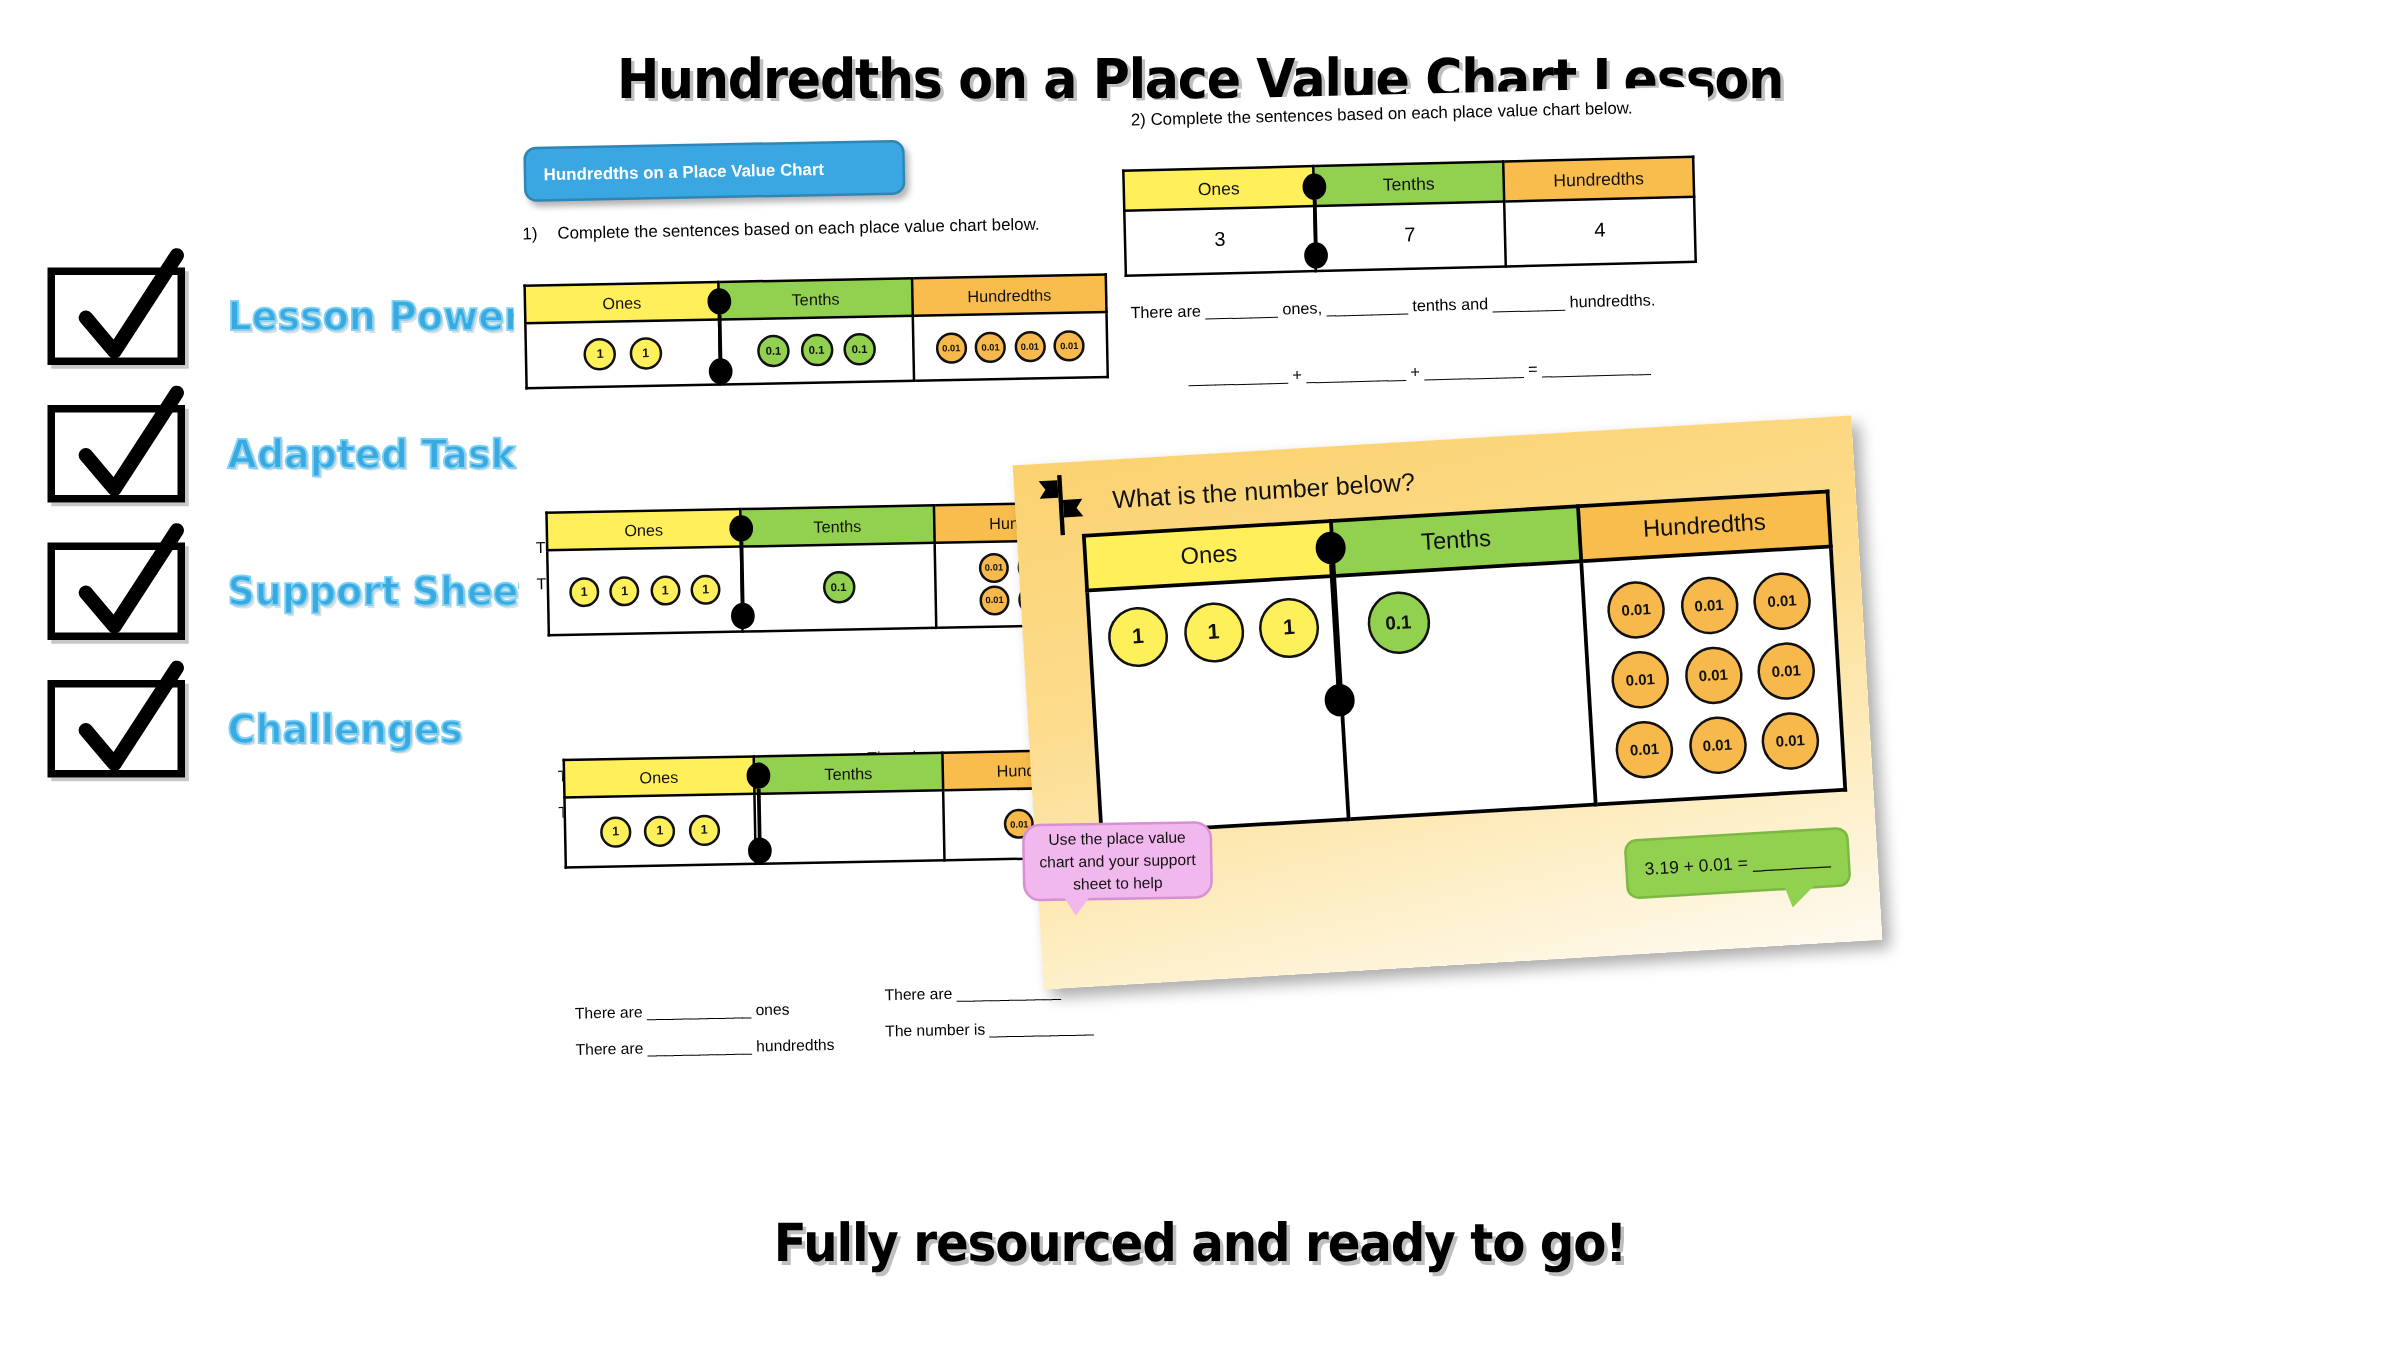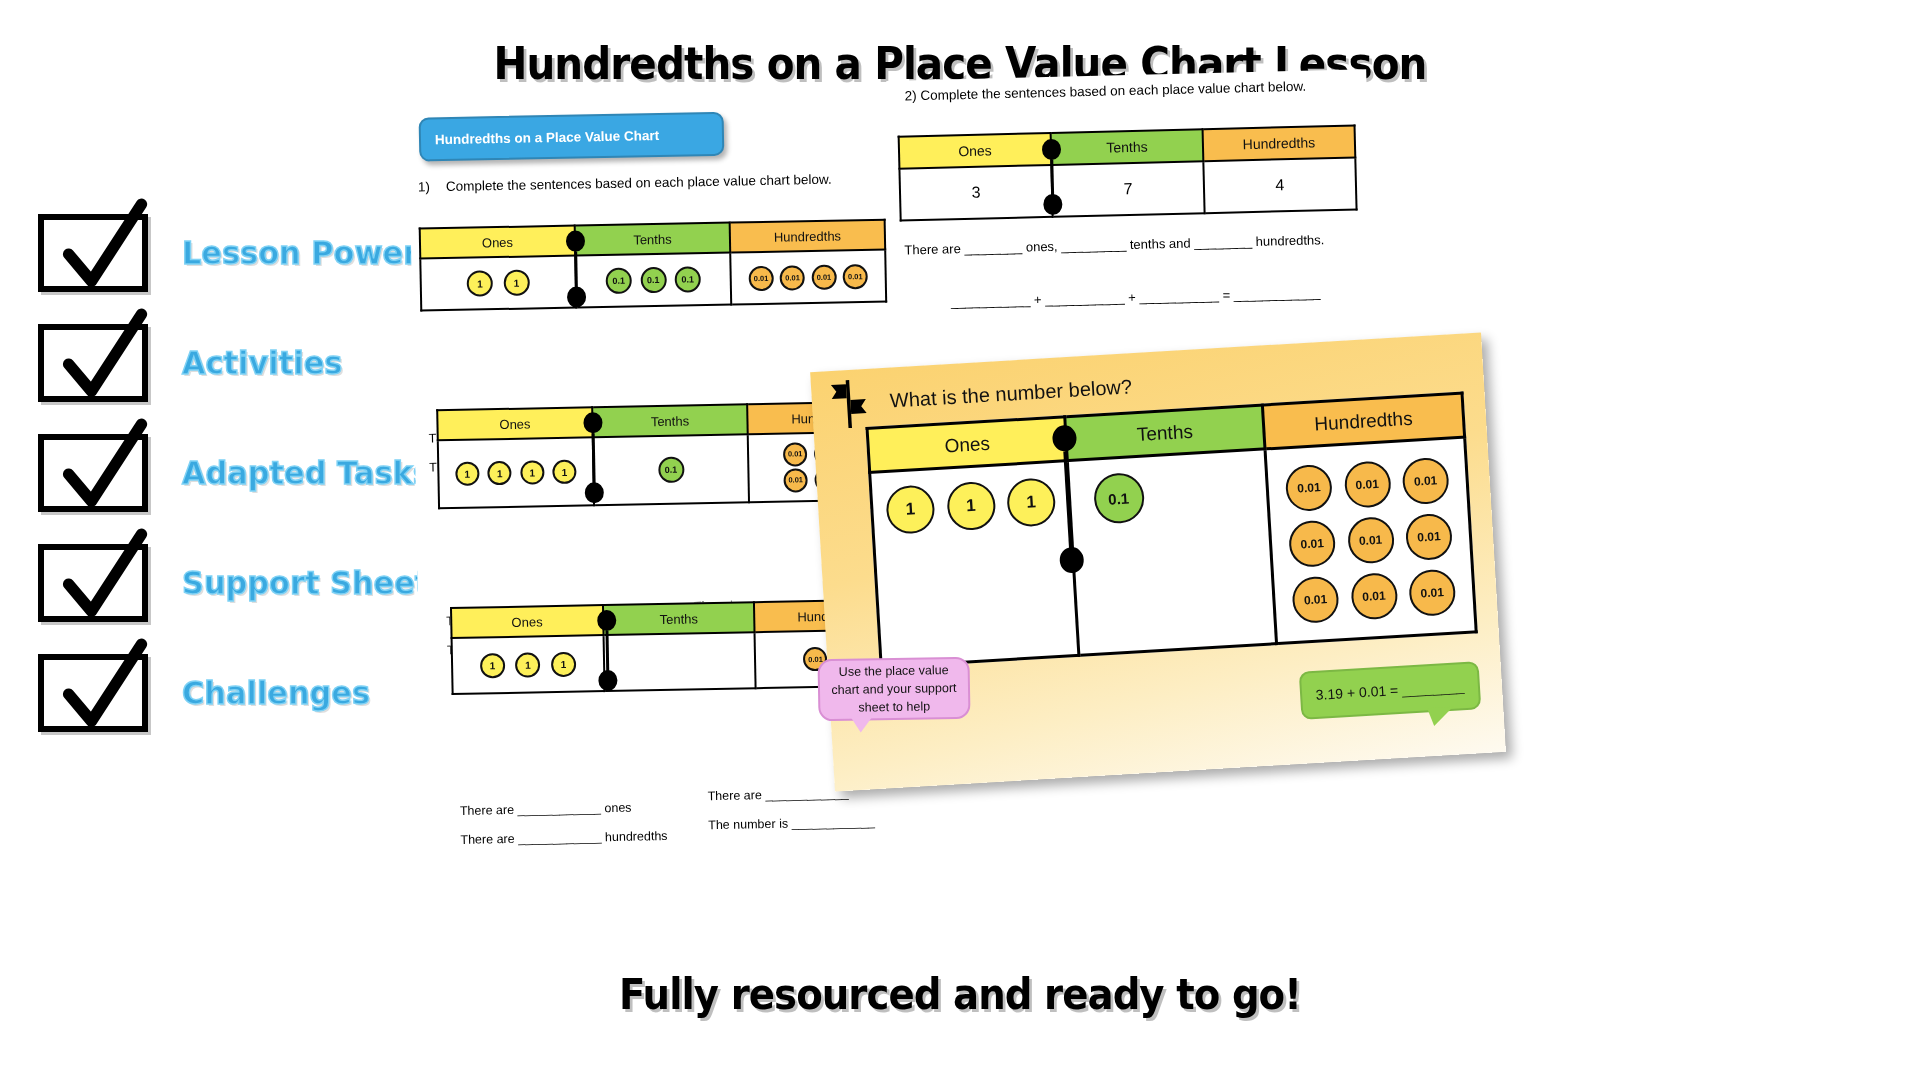--- a/index.html
+++ b/index.html
@@ -118,28 +118,20 @@
   <div class="check-row">
     <div class="checkbox">
       <svg class="tick" viewBox="0 0 100 100">
         <path d="M16 54 L38 80 L86 6" stroke="#000" stroke-width="11" fill="none" stroke-linecap="round" stroke-linejoin="round"></path>
       </svg>
     </div>
     <div class="check-label">Lesson PowerPoint</div>
   </div>
 
 
-  <div class="check-row">
-    <div class="checkbox">
-      <svg class="tick" viewBox="0 0 100 100">
-        <path d="M16 54 L38 80 L86 6" stroke="#000" stroke-width="11" fill="none" stroke-linecap="round" stroke-linejoin="round"></path>
-      </svg>
-    </div>
-    <div class="check-label">Activities</div>
-  </div>
 
   <div class="check-row">
     <div class="checkbox">
       <svg class="tick" viewBox="0 0 100 100">
         <path d="M16 54 L38 80 L86 6" stroke="#000" stroke-width="11" fill="none" stroke-linecap="round" stroke-linejoin="round"></path>
       </svg>
     </div>
     <div class="check-label">Adapted Tasks</div>
   </div>
 

